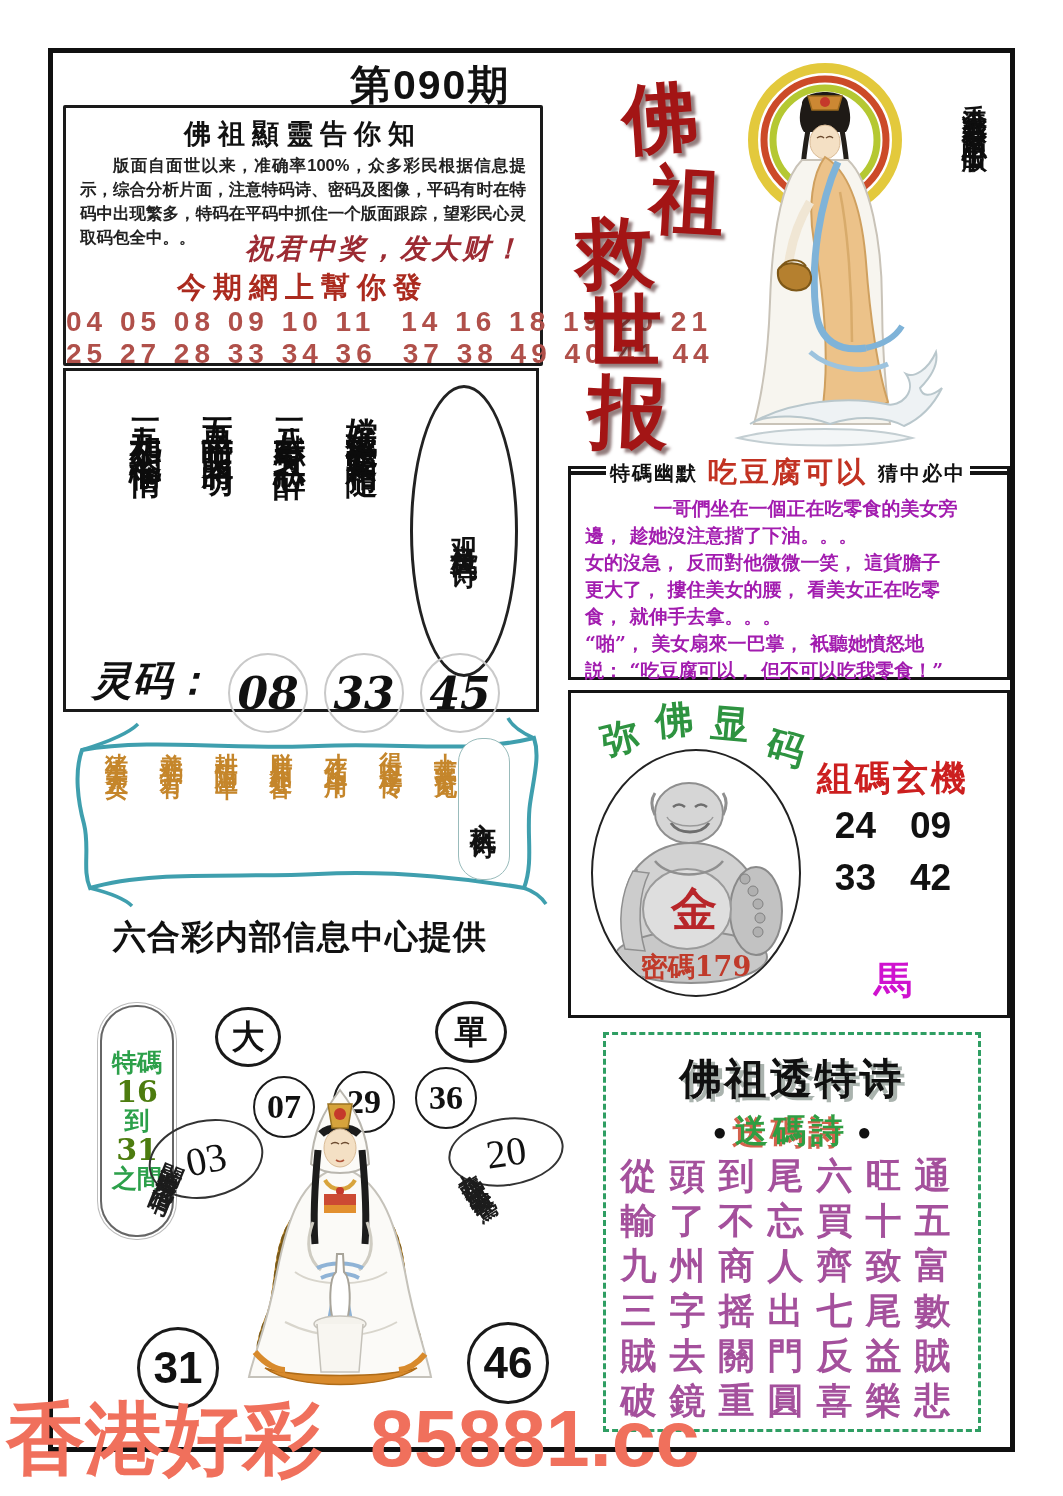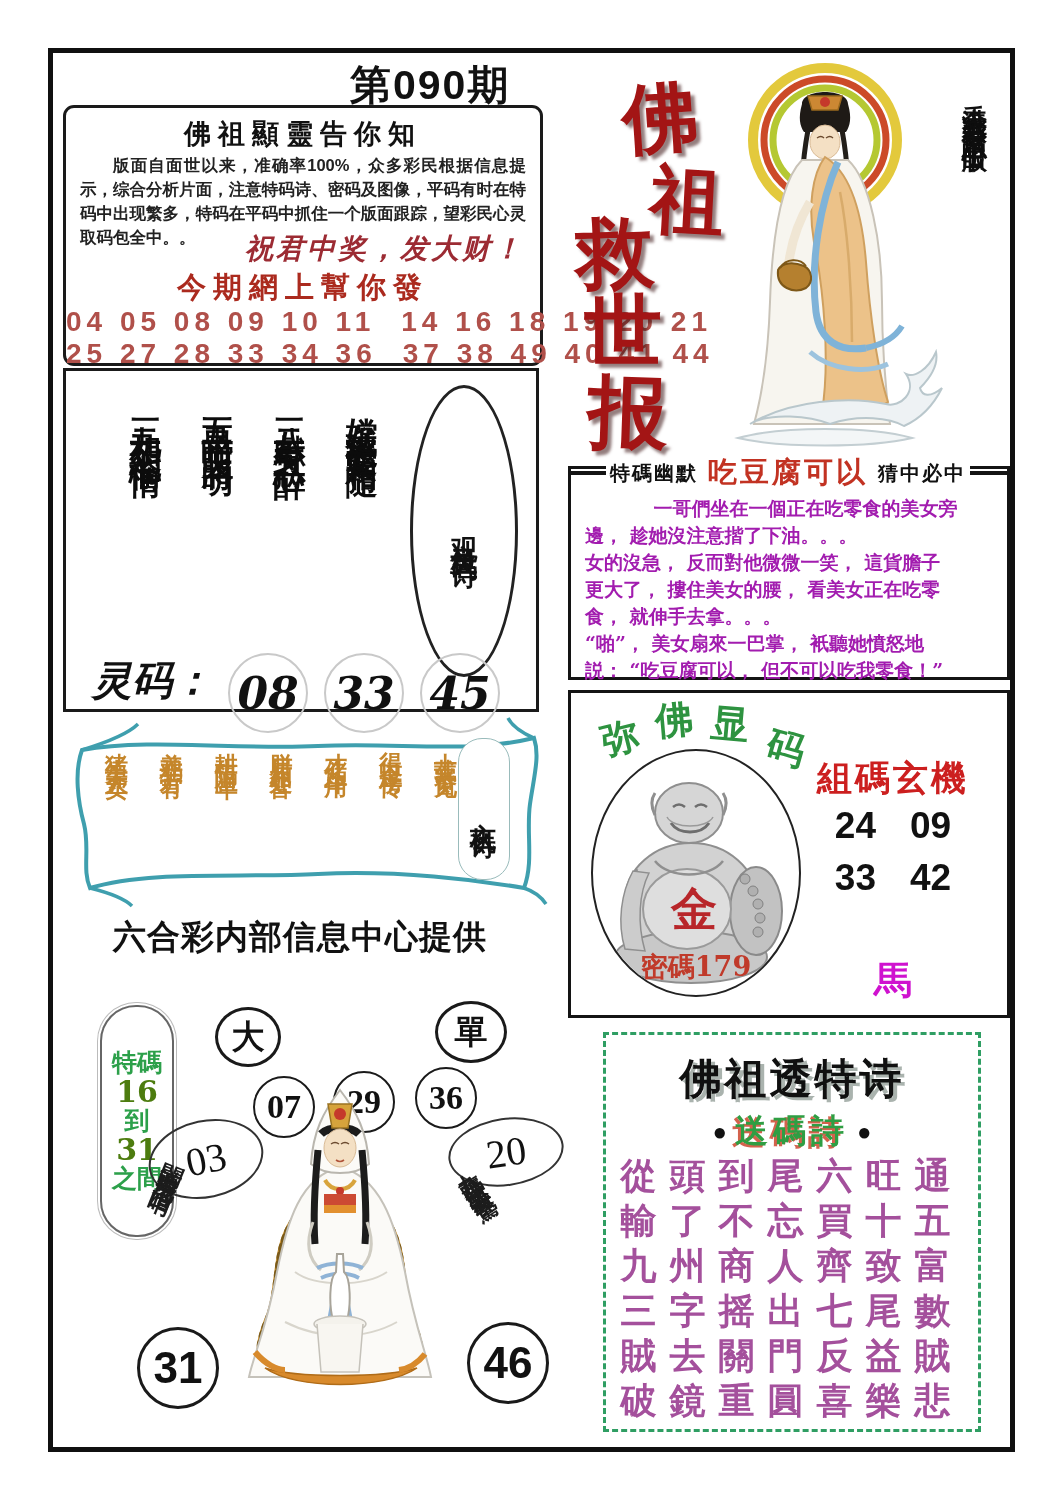--- a/index.html
+++ b/index.html
@@ -5,21 +5,21 @@
   html,body{margin:0;padding:0;background:#ffffff;}
   #page{position:relative;width:1063px;height:1496px;margin:0 auto;background:#fff;overflow:hidden;
         font-family:"Liberation Sans",sans-serif;color:#111;}
   .abs{position:absolute;}
   
   .main-frame{left:48px;top:48px;width:957px;height:1394px;border:5px solid #101010;}
   
   .issue-title{left:350px;top:58px;width:200px;font-size:41px;font-weight:bold;letter-spacing:2px;
                font-family:"Liberation Sans",sans-serif;}
   
-  .announce-box{left:63px;top:105px;width:474px;height:255px;border:3px solid #1a1a1a;border-radius:11px;background:#fff;}
+  .announce-box{left:63px;top:105px;width:474px;height:255px;border:3px solid #1a1a1a;border-radius:2px;background:#fff;}
   .announce-title{top:8px;width:100%;text-align:center;font-size:27px;font-weight:bold;letter-spacing:7px;
                   font-family:"DejaVu Serif","Liberation Serif",serif;}
   .announce-body{top:46px;left:14px;width:446px;font-size:16.5px;line-height:1.45;text-align:justify;
                  text-indent:2em;font-weight:bold;color:#222;}
   .announce-wish{top:122px;right:16px;font-size:28px;font-weight:bold;color:#9c2b33;
                  font-family:"DejaVu Serif","Liberation Serif",serif;font-style:italic;letter-spacing:3px;}
   .announce-slogan{top:160px;width:100%;text-align:center;font-size:29px;font-weight:bold;color:#ab2a1e;
                    font-family:"DejaVu Serif","Liberation Serif",serif;letter-spacing:7px;}
   .num-row{width:100%;text-align:center;font-size:28px;font-weight:bold;color:#b0504a;letter-spacing:5px;white-space:nowrap;}
   .num-row1{top:198px;} .num-row2{top:230px;}
@@ -371,14 +371,18 @@
     <div class="sp-grid">
       <div class="sp-row">從頭到尾六旺通</div>
       <div class="sp-row">輸了不忘買十五</div>
       <div class="sp-row">九州商人齊致富</div>
       <div class="sp-row">三字摇出七尾數</div>
       <div class="sp-row">賊去關門反益賊</div>
       <div class="sp-row">破鏡重圓喜樂悲</div>
     </div>
   </div>
 
+  <div class="abs banner">
+    <span>香港好彩</span>
+    <span>85881.cc</span>
+  </div>
 
 </div>
 
 </body></html>

